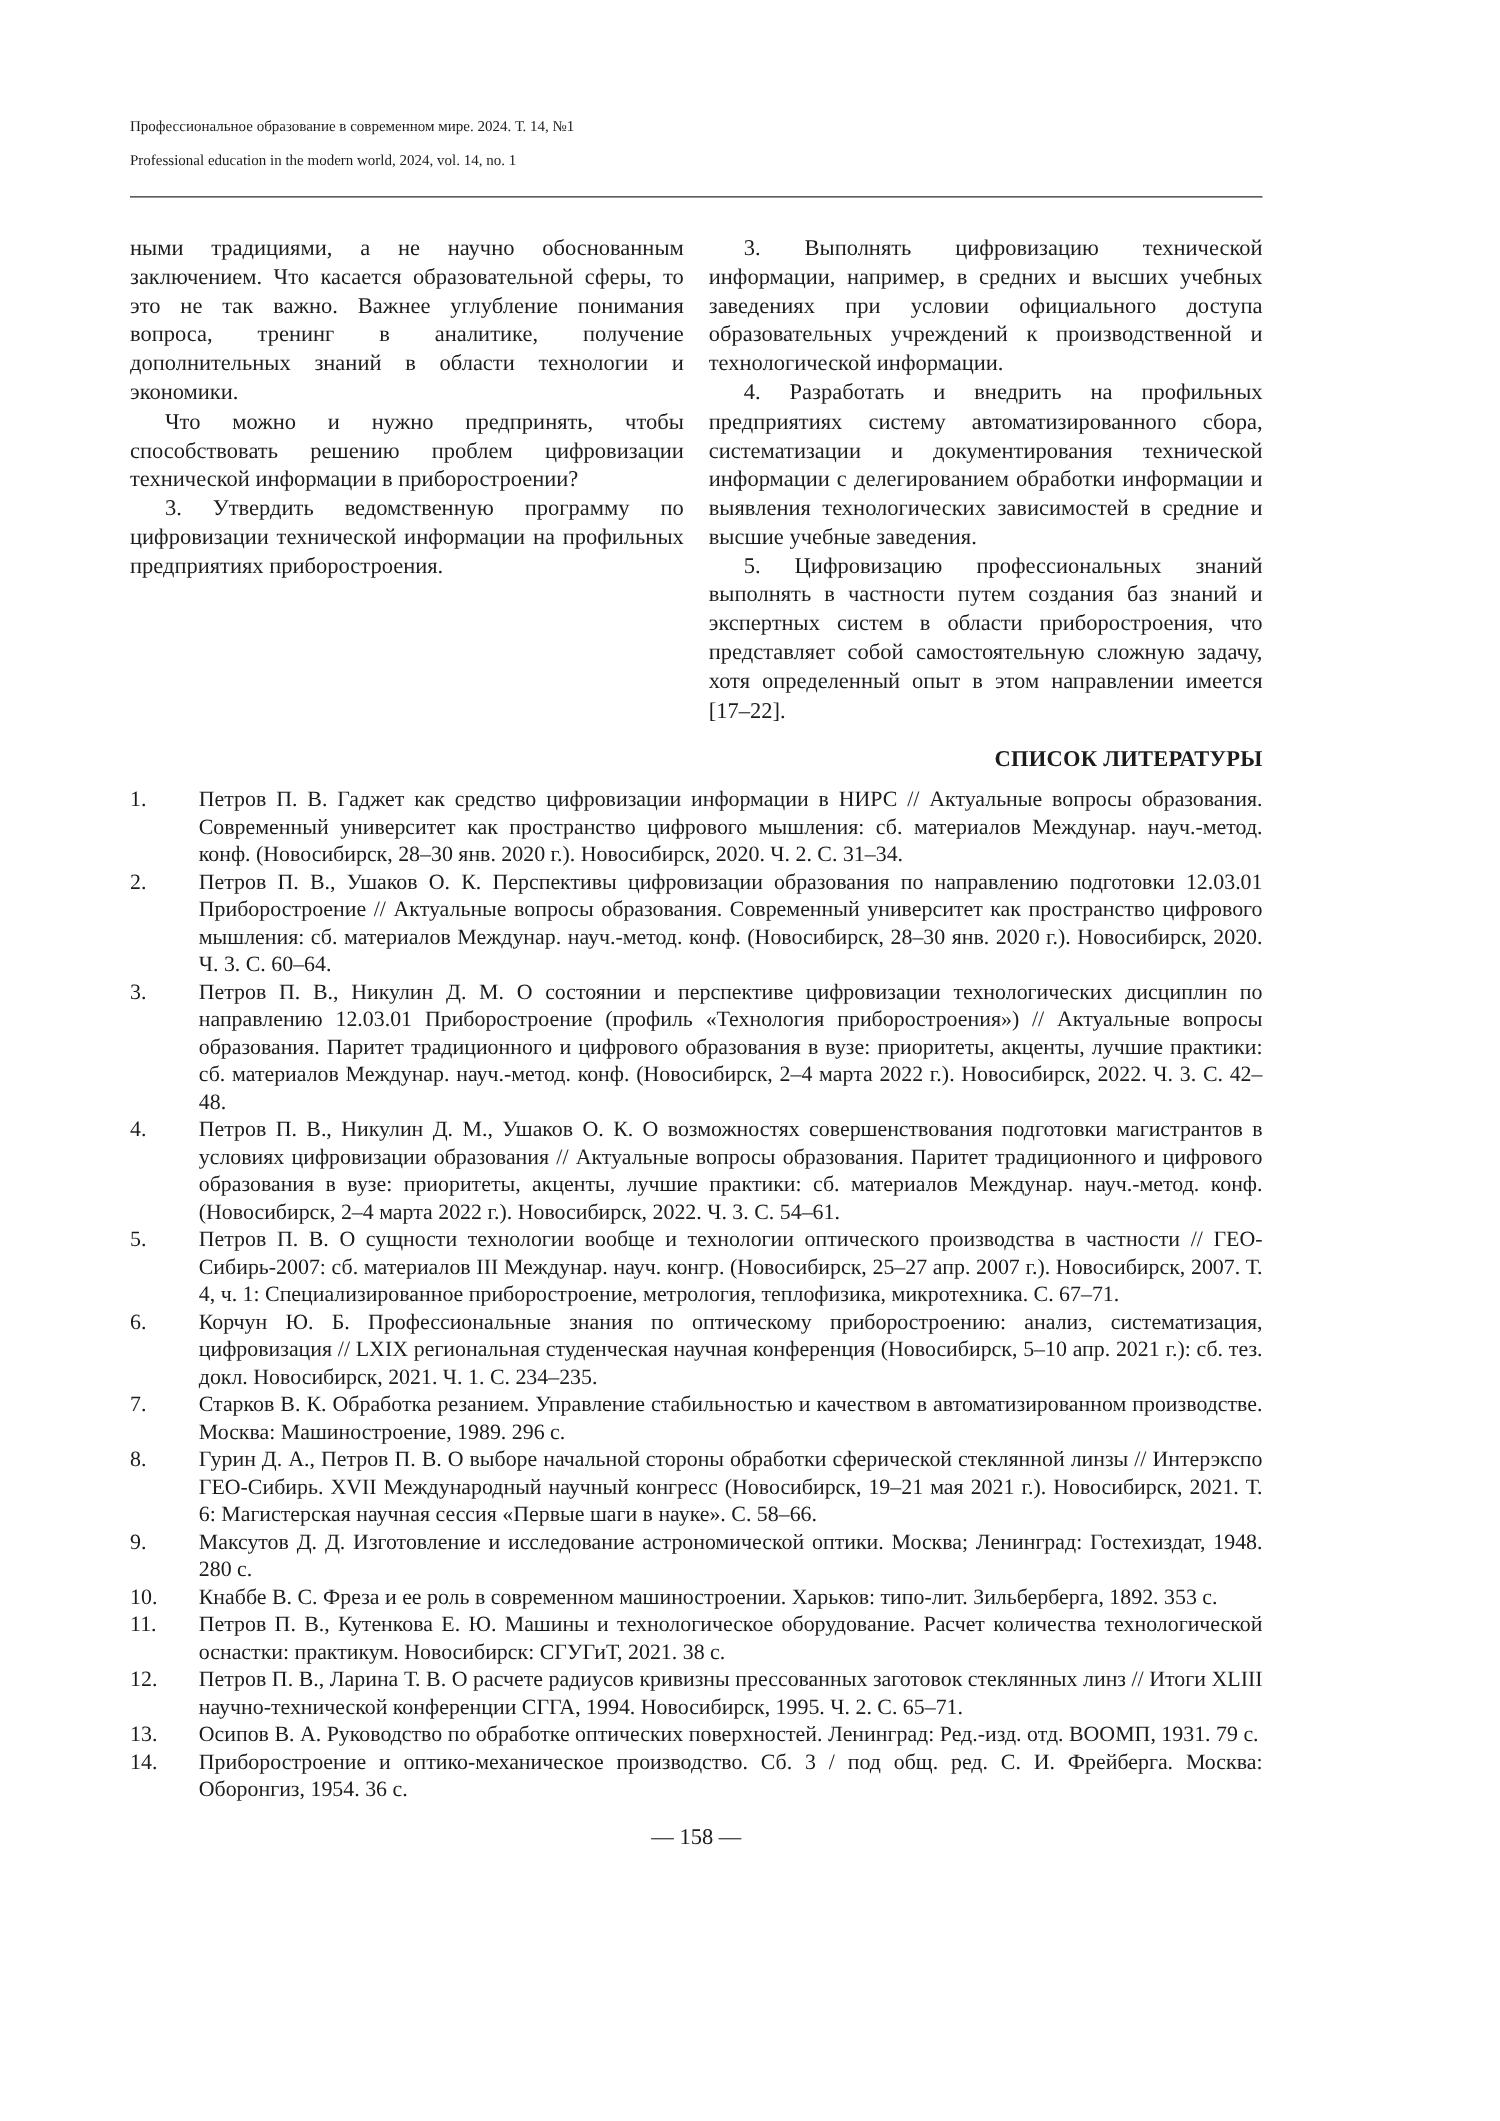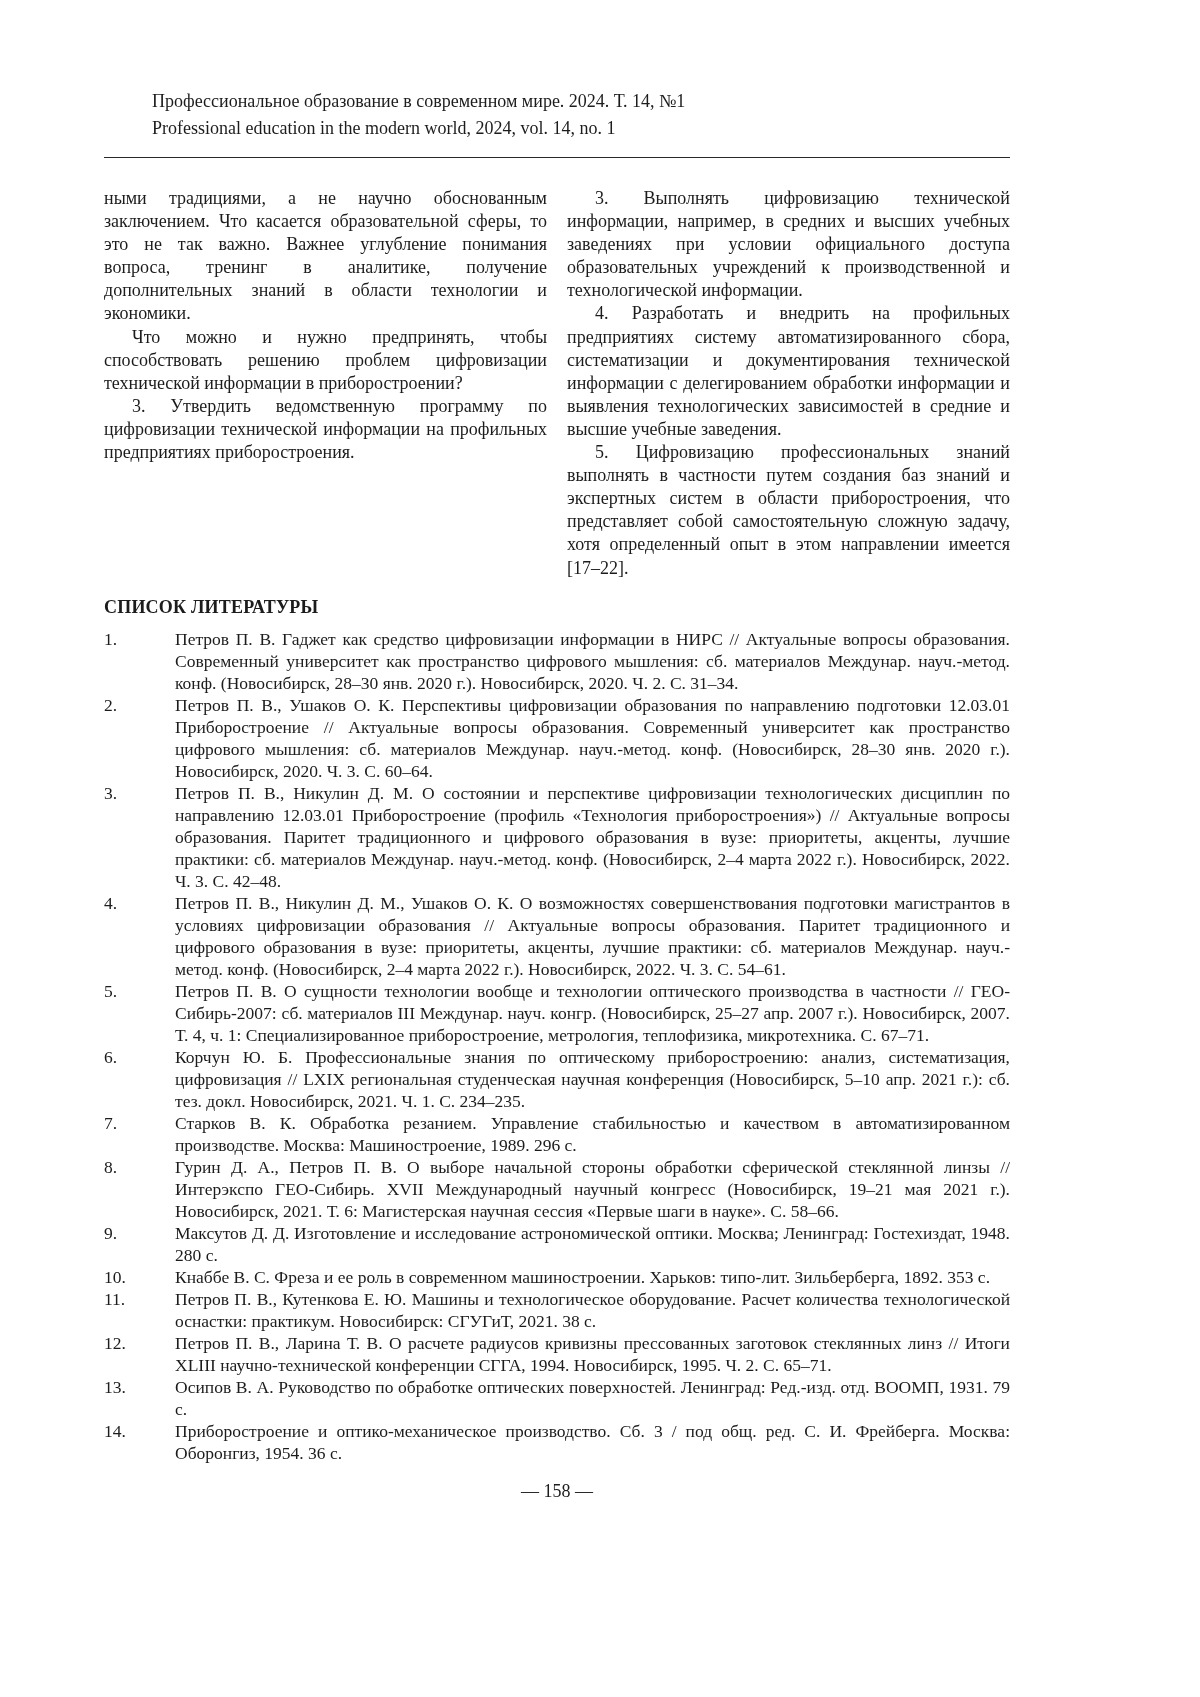--- a/index.html
+++ b/index.html
@@ -16,24 +16,23 @@
   }
   .page {
     position: relative;
     box-sizing: border-box;
     width: 1200px;
     height: 1697px;
     padding: 88px 190px 0 104px;
     overflow: hidden;
   }
   .running-head .rh-line {
-    font-size: 18px;
+    font-size: 12px;
     line-height: 27px;
     white-space: nowrap;
-    margin-left: 48px;
   }
   .header-rule {
     border: 0;
     border-top: 1.5px solid #2a2a2a;
     margin: 15px 0 0 0;
   }
   .two-col {
     display: flex;
     gap: 20px;
     margin-top: 29px;
@@ -50,42 +49,41 @@
     margin: 0;
     text-indent: 28px;
   }
   .col p.noindent {
     text-indent: 0;
   }
   .refs-title {
     margin: 17px 0 10px 0;
     font-size: 18px;
     font-weight: bold;
-    text-align: left;
+    text-align: right;
     letter-spacing: 0.2px;
   }
   .refs {
     list-style: none;
     margin: 0;
     padding: 0;
     font-size: 17.5px;
     line-height: 22px;
   }
   .ref {
     display: flex;
     align-items: flex-start;
   }
   .ref-num {
     flex: 0 0 55px;
   }
   .ref-text {
     flex: 1 1 auto;
     text-align: justify;
     hyphens: auto;
-    margin-left: 16px;
   }
   .page-num {
     margin-top: 16px;
     text-align: center;
     font-size: 18px;
     line-height: 22px;
   }
 </style>
 </head>
 <body>

